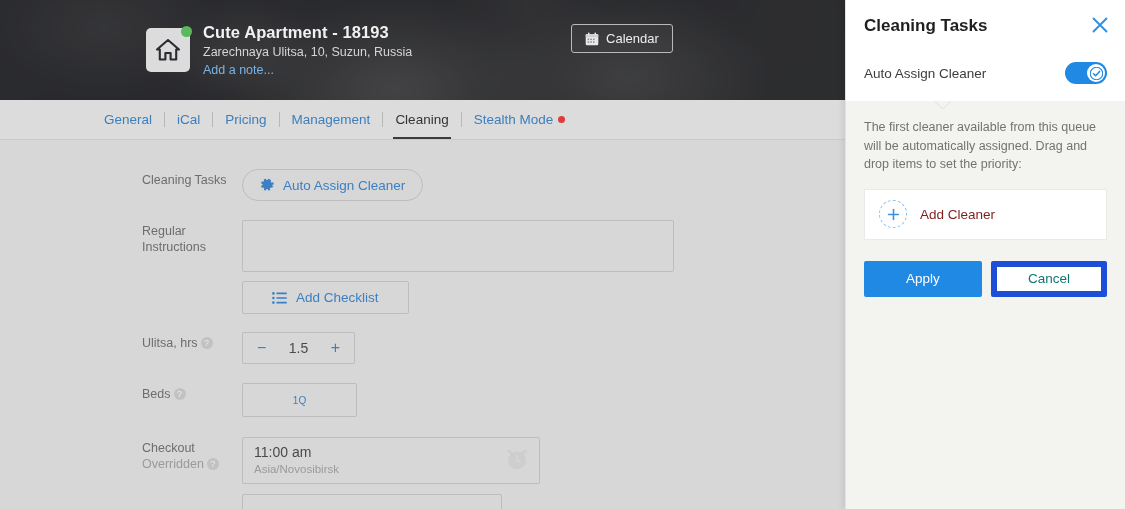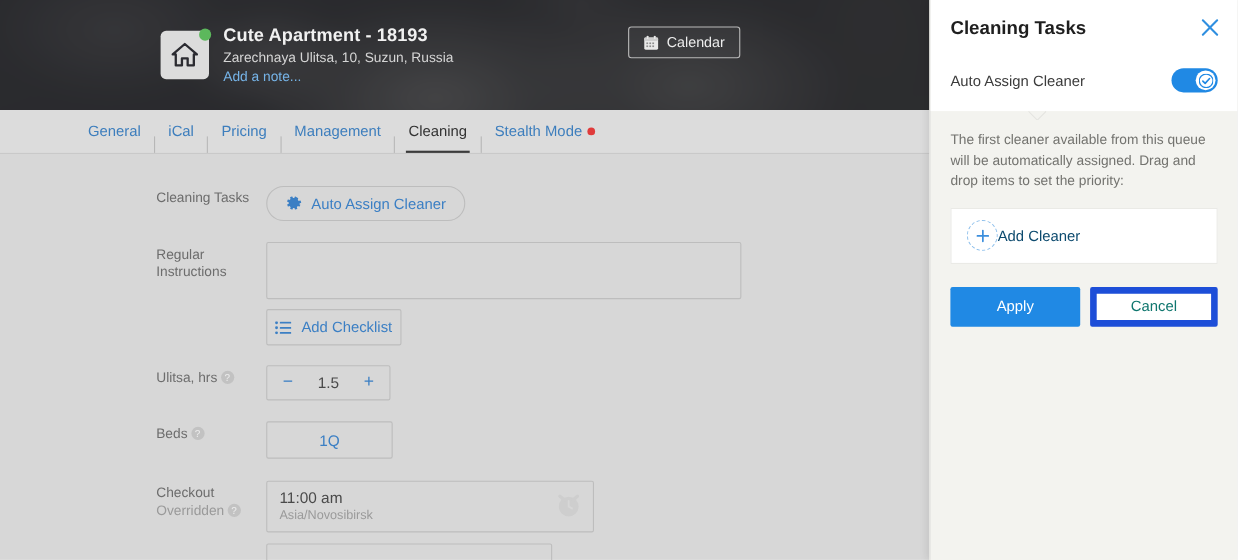--- a/index.html
+++ b/index.html
@@ -89,22 +89,22 @@
     background: rgba(255,255,255,0.03);
     cursor: pointer;
   }
 
   
   .tabbar {
     position: relative;
     height: 40px; width: 845px;
     background: #dcdcdc;
     border-bottom: 1px solid #c9c9c9;
-    display: flex; align-items: flex-end;
-    padding-left: 68px;
+    display: flex; align-items: center;
+    padding-left: 92px;
     box-sizing: border-box;
   }
   .tab {
     font-size: 13.5px; color: #3d7ebd;
     padding: 0 12px; cursor: pointer;
     position: relative; line-height: 38px;
   }
   .tab.active { color: #333; }
   .tab.active::after {
     content: ""; position: absolute;
@@ -145,39 +145,39 @@
     color: #3b7fc4; font-size: 13.5px;
     background: transparent; cursor: pointer;
   }
   .textarea-box {
     width: 430px; height: 50px;
     border: 1px solid #bdbdbd; border-radius: 2px;
     background: transparent;
   }
   .sq-btn {
     display: inline-flex; align-items: center; gap: 9px;
-    height: 31px; padding: 0 7px;
+    height: 31px; padding: 0 29px;
     border: 1px solid #bdbdbd; border-radius: 2px;
     color: #3b7fc4; font-size: 13.5px;
     background: transparent; cursor: pointer;
     margin-top: 9px;
   }
   .stepper {
     width: 113px; height: 32px;
     border: 1px solid #bdbdbd; border-radius: 2px;
     display: flex; align-items: center; justify-content: space-between;
     padding: 0 14px; box-sizing: border-box;
   }
   .stepper .sgn { color: #3b7fc4; font-size: 16px; cursor: pointer; }
   .stepper .val { color: #4a4a4a; font-size: 14px; }
   .beds-box {
     width: 113px; height: 32px;
     border: 1px solid #bdbdbd; border-radius: 2px;
     display: flex; align-items: center; justify-content: center;
-    color: #3b7fc4; font-size: 14px; cursor: pointer;
+    color: #3b7fc4; font-size: 10px; cursor: pointer;
   }
   .time-box {
     position: relative;
     width: 298px; height: 47px;
     border: 1px solid #bdbdbd; border-radius: 2px;
     padding: 6px 11px; box-sizing: border-box;
     cursor: pointer;
   }
   .time-main { font-size: 14px; color: #4a4a4a; }
   .time-sub { font-size: 11.5px; color: #9a9a9a; margin-top: 3px; }
@@ -258,21 +258,21 @@
     cursor: pointer;
   }
   .plus-circle {
     width: 26px; height: 26px; border-radius: 50%;
     border: 1.5px dashed #8fc0ec;
     display: flex; align-items: center; justify-content: center;
     color: #3d8fdd; font-size: 16px; line-height: 0;
     flex: 0 0 auto;
   }
   .add-cleaner-label {
-    font-size: 13.5px; color: #0c4a6e;
+    margin-left: 13px; font-size: 13.5px; color: #7f1d1d;
   }
   .panel-actions { display: flex; gap: 9px; margin-top: 21px; }
   .btn-apply {
     width: 119px; height: 36px;
     background: #2089e4; color: #fff;
     border: none; border-radius: 2px;
     font-size: 13.5px; cursor: pointer;
     font-family: "Liberation Sans", sans-serif;
   }
   .btn-cancel {

